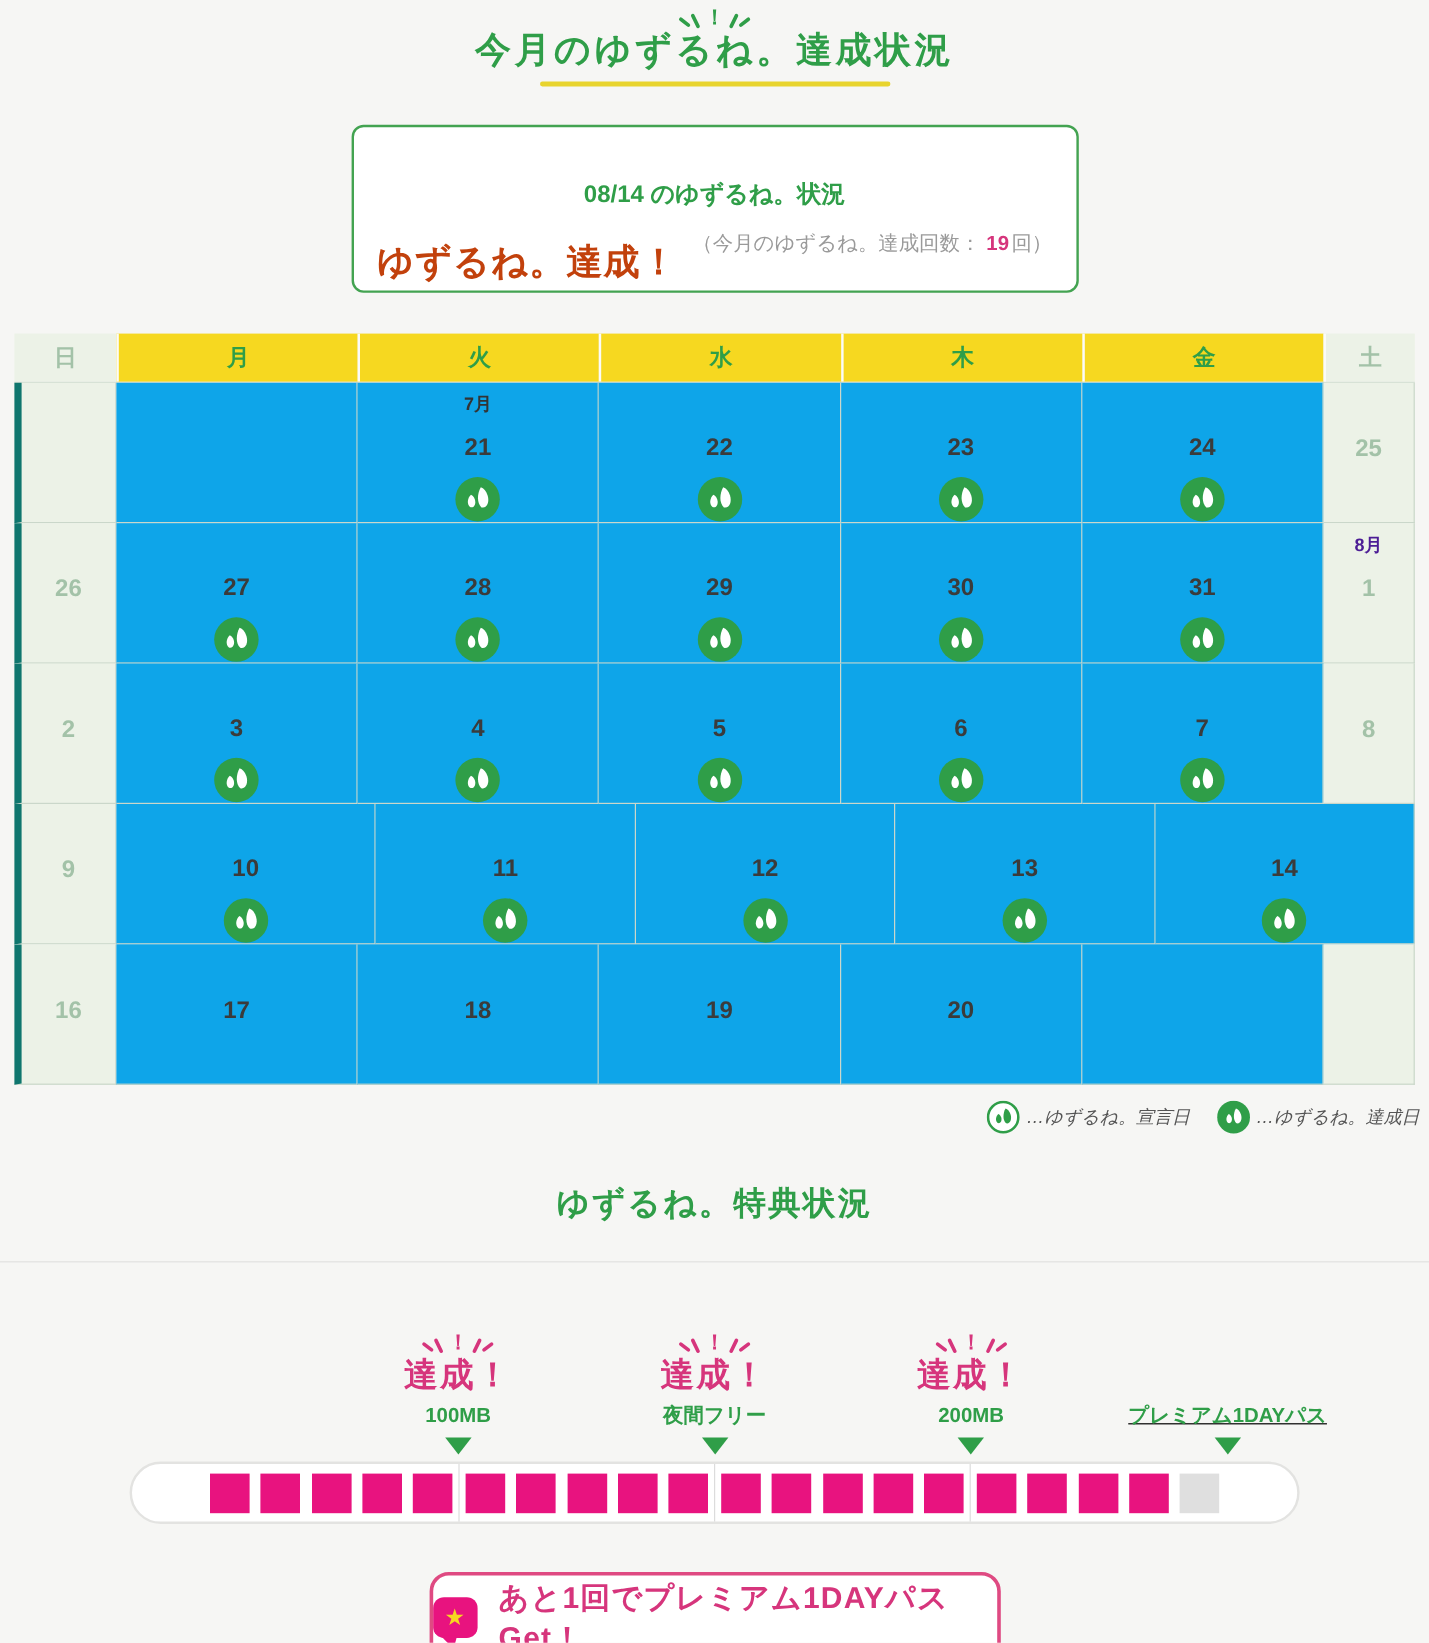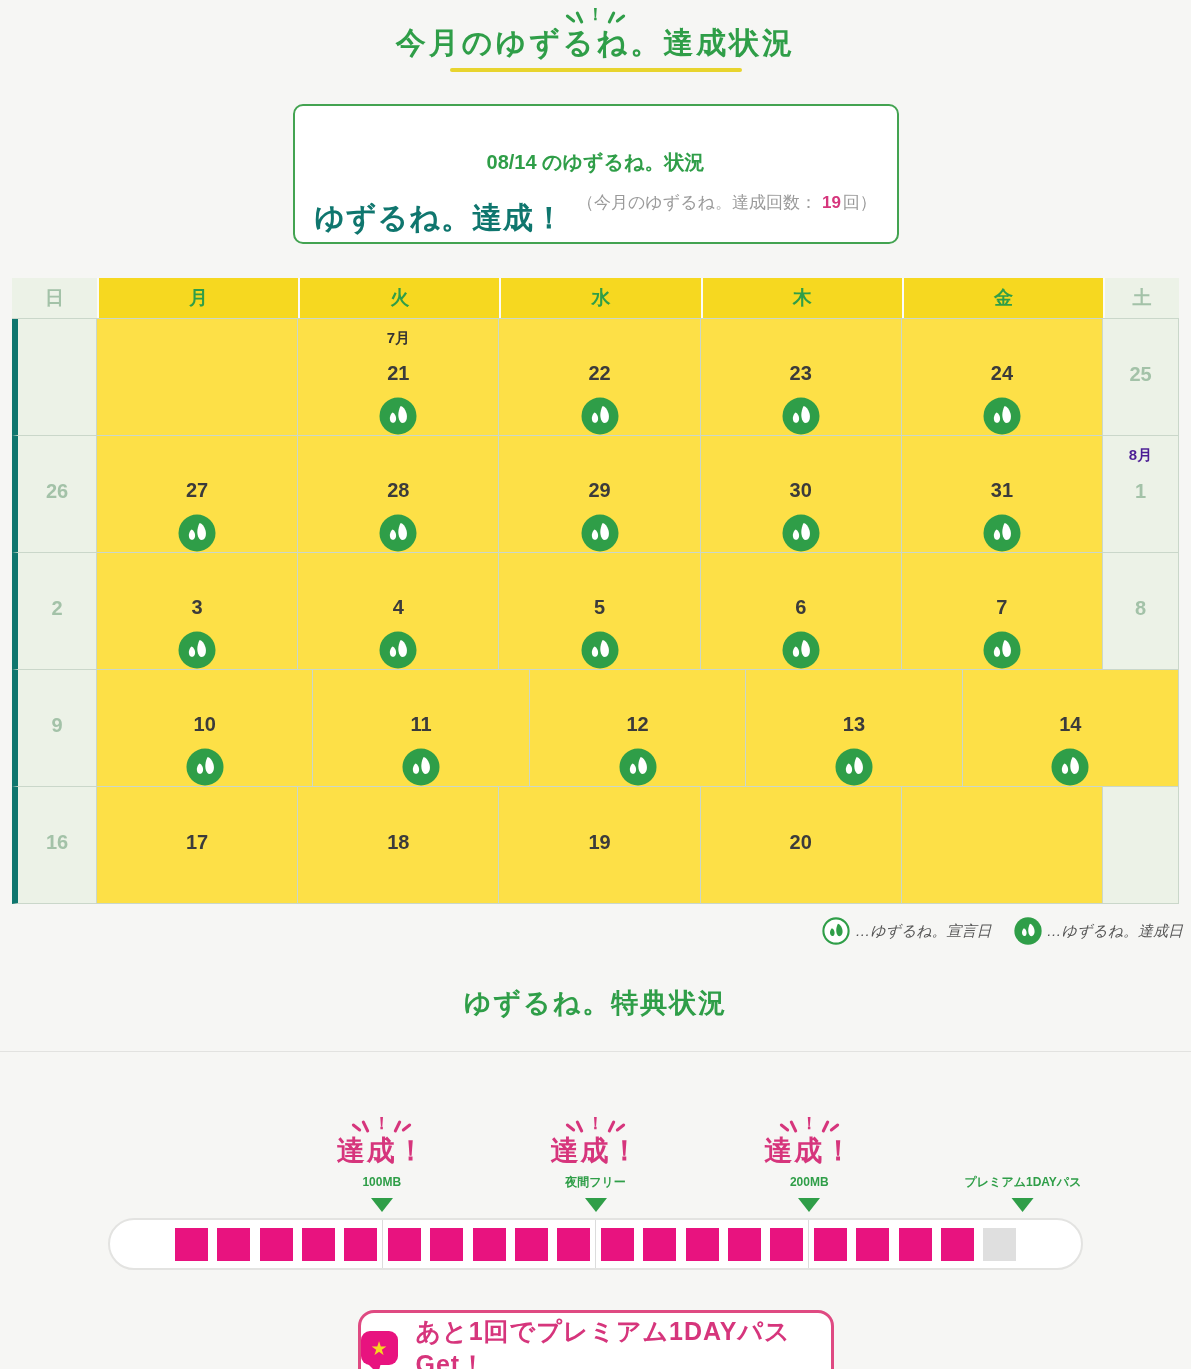--- a/index.html
+++ b/index.html
@@ -17,36 +17,36 @@
   .burst .t4 { transform:rotate(52deg); }
   .burst .exc { font-weight:bold; font-size:17px; line-height:1; margin-bottom:1px; }
   .burst.pink { color:#d6357c; }
   .main-title { margin:2px 0 0; text-align:center; color:#2f9e48; font-size:30px; font-weight:bold; letter-spacing:3px; line-height:1.1; }
   .title-underline { width:292px; height:4px; background:#e8d42e; margin:9px auto 0; border-radius:2px; }
 
   
   .status-card { width:606px; margin:32px auto 0; background:#fff; border:2px solid #43a351; border-radius:10px; padding:20px 10px 22px; text-align:center; }
   .status-heading { color:#2f9e48; font-weight:bold; font-size:20px; line-height:24px;margin-top:24px; }
   .status-line { margin-top:10px; display:flex; justify-content:center; align-items:center; gap:12px; height:36px; }
-  .status-result { color:#0f766e; font-size:30px; font-weight:bold; letter-spacing:1px;margin-top:32px; }
+  .status-result { color:#c2410c; font-size:30px; font-weight:bold; letter-spacing:1px;margin-top:32px; }
   .status-paren { color:#9a9a9a; font-size:17px; }
   .status-count { color:#d6357c; font-weight:bold; margin:0 2px 0 5px; }
 
   
   .calendar { margin:34px 12px 0; }
   .cal-row { display:flex; }
   .c0 { width:85px; flex:none; }
   .c6 { width:76px; flex:none; }
   .c1,.c2,.c3,.c4,.c5 { flex:1; }
   .cal-h { height:40px; display:flex; align-items:center; justify-content:center; font-size:19px; font-weight:bold; }
   .cal-h.wd { background:#f6d820; color:#2f9e48; }
   .cal-h.we { background:#ecf2e7; color:#a3c2a8; }
   .cal-h + .cal-h { border-left:2px solid #fbfbf8; }
   .cal-body { border-top:1px solid #cad7ca; }
-  .cal-c { height:117px; background:#fde047; border-right:1px solid #cad7ca; border-bottom:1px solid #cad7ca; display:flex; flex-direction:column; align-items:center; }
+  .cal-c { height:117px; background:#0ea5e9; border-right:1px solid #cad7ca; border-bottom:1px solid #cad7ca; display:flex; flex-direction:column; align-items:center; }
   .cal-row .cal-c:first-child { border-left:6px solid #0f766e; }
   .cal-c.we { background:#ecf2e7; }
   .mlabel { height:30px; padding-top:11px; font-size:15px; font-weight:600; color:#333; line-height:1; }
   .we .mlabel { color:#4c1d95; }
   .date { margin-top:15px; font-size:20px; font-weight:bold; color:#3b3b3b; line-height:1; }
   .we .date { color:#a3c2a8; }
   .icon-wrap { margin-top:14px; width:38px; height:38px; }
 
   
   .legend { display:flex; justify-content:flex-end; align-items:center; gap:22px; margin:13px 8px 0; }
@@ -54,21 +54,21 @@
   .legend-icon { width:28px; height:28px; }
   .legend-label { color:#555; font-size:15px;font-style:italic; }
 
   
   .rewards-title { margin:42px 0 0; text-align:center; color:#2f9e48; font-size:27px; font-weight:bold; letter-spacing:2px; line-height:32px; }
   .divider { height:1px; background:#e2e2e0; margin-top:32px; }
 
   .markers { position:relative; width:975px; margin:26px auto 0; height:134px; }
   .marker { position:absolute; bottom:0; transform:translateX(-50%); display:flex; flex-direction:column; align-items:center; }
   .marker .badge { color:#d6357c; font-size:28px; font-weight:bold; margin-top:2px; letter-spacing:2px; line-height:1.15; }
-  .marker .mlbl { color:#2f9e48; font-size:12px; font-weight:bold; margin-top:9px; white-space:nowrap; line-height:1; }
+  .marker .mlbl { color:#2f9e48; font-size:17px; font-weight:bold; margin-top:9px; white-space:nowrap; line-height:1; }
   .marker .tri { margin-top:10px; width:0; height:0; border-left:11px solid transparent; border-right:11px solid transparent; border-top:14px solid #2f9e48; }
 
   .pill { width:975px; height:52px; margin:6px auto 0; background:#fff; border:2px solid #e3e3e1; border-radius:28px; display:flex; padding:0 60px; }
   .group { flex:1; display:flex; align-items:center; height:100%; }
   .group + .group { border-left:1px solid #dcdcdc; }
   .slot { flex:1; display:flex; align-items:center; justify-content:center; }
   .sq { width:33px; height:33px; background:#e8137f; }
   .sq.empty { background:#dfdfdf; }
 
   
@@ -408,21 +408,21 @@
           <i class="tick t1"></i>
           <i class="tick t2"></i>
           <span class="exc">！</span>
           <i class="tick t3"></i>
           <i class="tick t4"></i>
         </div>
         <div class="badge">達成！</div>
         <div class="mlbl">200MB</div>
         <div class="tri"></div>
       </div>
-      <div class="marker" style="left: 915px;">
+      <div class="marker" style="left: 915px; text-decoration: underline;">
         <div class="mlbl">プレミアム1DAYパス</div>
         <div class="tri"></div>
       </div>
     </div>
   <div class="pill">
       <div class="group">
         <div class="slot">
           <div class="sq"></div>
         </div>
         <div class="slot">

